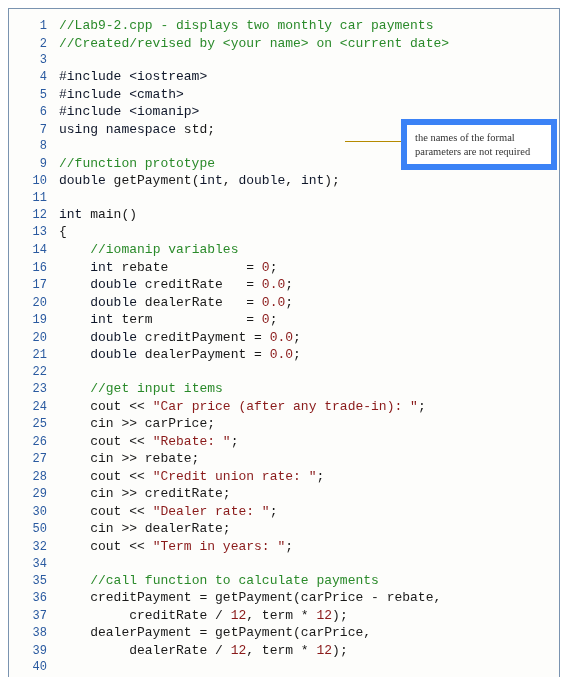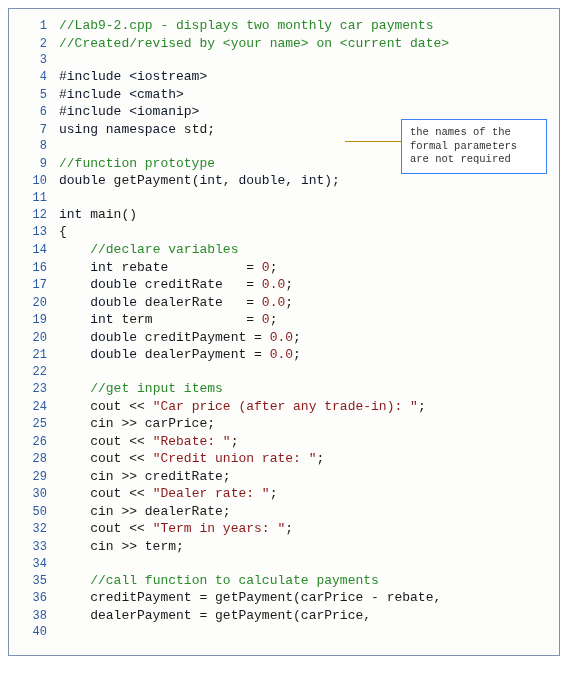--- a/index.html
+++ b/index.html
@@ -50,24 +50,24 @@
     top: 132px;
     width: 56px;
     height: 1px;
     background: #b58a00;
   }
   .callout {
     position: absolute;
     left: 392px;
     top: 110px;
     width: 128px;
-    border: 1px solid #3b82f6;
+    border: 6px solid #3b82f6;
     background: #ffffff;
     padding: 6px 8px;
-    font-family: Liberation Mono, monospace;
+    font-family: Liberation Serif, serif;
     font-size: 10.5px;
     color: #333;
     line-height: 1.3;
   }
 </style>
 </head>
 <body>
 
 <div class="code-box">
   <div id="code-container">
@@ -118,21 +118,21 @@
       <div class="code-row">
         <span class="lineno">12</span>
         <span class="code"><span class="kw">int</span><span> main()</span></span>
       </div>
       <div class="code-row">
         <span class="lineno">13</span>
         <span class="code"><span>{</span></span>
       </div>
       <div class="code-row">
         <span class="lineno">14</span>
-        <span class="code"><span>    </span><span class="cm">//declare variables</span></span>
+        <span class="code"><span>    </span><span class="cm">//iomanip variables</span></span>
       </div>
       <div class="code-row">
         <span class="lineno">16</span>
         <span class="code"><span>    </span><span class="kw">int</span><span> rebate          = </span><span class="num">0</span><span>;</span></span>
       </div>
       <div class="code-row">
         <span class="lineno">17</span>
         <span class="code"><span>    </span><span class="kw">double</span><span> creditRate   = </span><span class="num">0.0</span><span>;</span></span>
       </div>
       <div class="code-row">
@@ -165,58 +165,66 @@
       </div>
       <div class="code-row">
         <span class="lineno">25</span>
         <span class="code"><span>    cin &gt;&gt; carPrice;</span></span>
       </div>
       <div class="code-row">
         <span class="lineno">26</span>
         <span class="code"><span>    cout &lt;&lt; </span><span class="str">"Rebate: "</span><span>;</span></span>
       </div>
       <div class="code-row">
+        <span class="lineno">27</span>
+        <span class="code"><span>    cin &gt;&gt; rebate;</span></span>
+      </div>
+      <div class="code-row">
         <span class="lineno">28</span>
         <span class="code"><span>    cout &lt;&lt; </span><span class="str">"Credit union rate: "</span><span>;</span></span>
       </div>
       <div class="code-row">
         <span class="lineno">29</span>
         <span class="code"><span>    cin &gt;&gt; creditRate;</span></span>
       </div>
       <div class="code-row">
         <span class="lineno">30</span>
         <span class="code"><span>    cout &lt;&lt; </span><span class="str">"Dealer rate: "</span><span>;</span></span>
       </div>
       <div class="code-row">
         <span class="lineno">50</span>
         <span class="code"><span>    cin &gt;&gt; dealerRate;</span></span>
       </div>
       <div class="code-row">
         <span class="lineno">32</span>
         <span class="code"><span>    cout &lt;&lt; </span><span class="str">"Term in years: "</span><span>;</span></span>
       </div>
       <div class="code-row">
-        <span class="lineno">33</span>
-        <span class="code"><span>    cin &gt;&gt; term;</span></span>
-      </div>
-      <div class="code-row">
         <span class="lineno">34</span>
         <span class="code"><span></span></span>
       </div>
       <div class="code-row">
         <span class="lineno">35</span>
         <span class="code"><span>    </span><span class="cm">//call function to calculate payments</span></span>
       </div>
       <div class="code-row">
         <span class="lineno">36</span>
         <span class="code"><span>    creditPayment = getPayment(carPrice - rebate,</span></span>
       </div>
       <div class="code-row">
+        <span class="lineno">37</span>
+        <span class="code"><span>         creditRate / </span><span class="num">12</span><span>, term * </span><span class="num">12</span><span>);</span></span>
+      </div>
+      <div class="code-row">
         <span class="lineno">38</span>
         <span class="code"><span>    dealerPayment = getPayment(carPrice,</span></span>
+      </div>
+      <div class="code-row">
+        <span class="lineno">39</span>
+        <span class="code"><span>         dealerRate / </span><span class="num">12</span><span>, term * </span><span class="num">12</span><span>);</span></span>
       </div>
       <div class="code-row">
         <span class="lineno">40</span>
         <span class="code"><span></span></span>
       </div>
     </div>
 
   <div class="line-conn"></div>
   <div class="callout">
     <span>the names of the formal parameters are not required</span>

